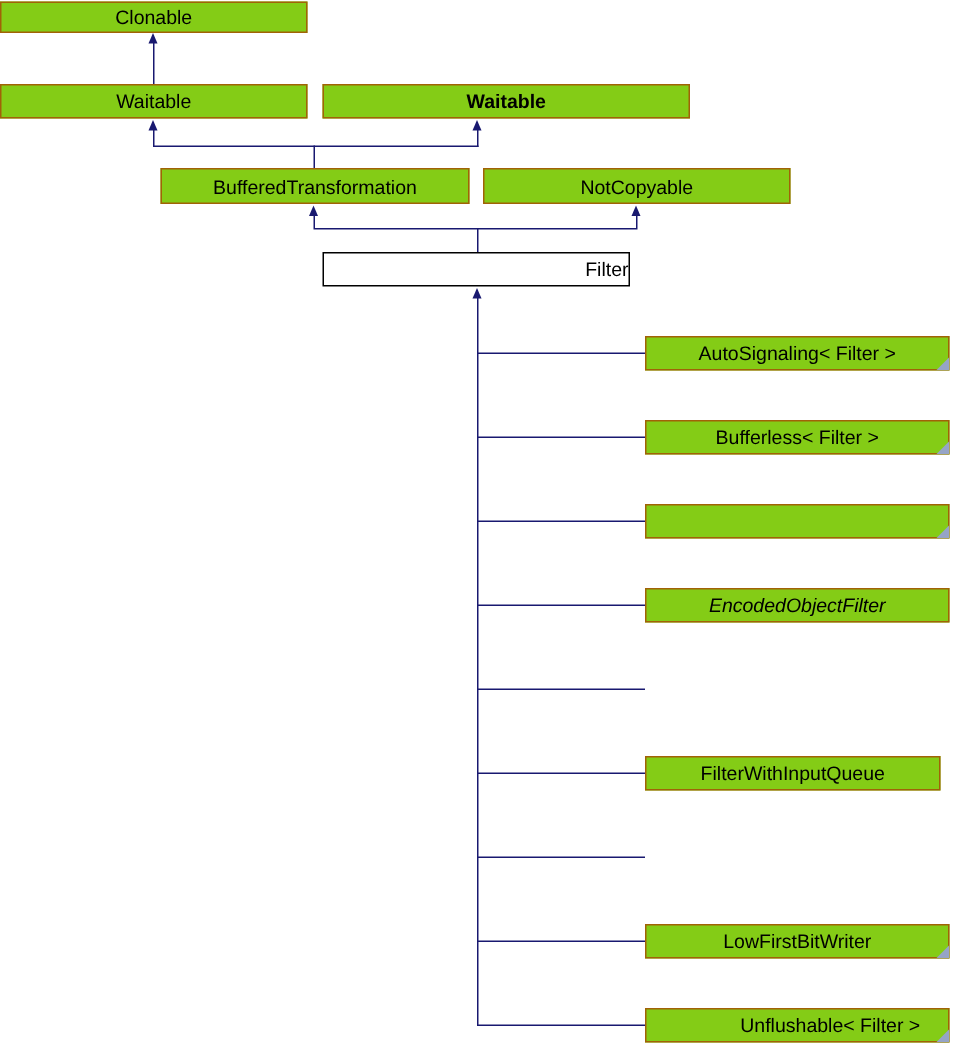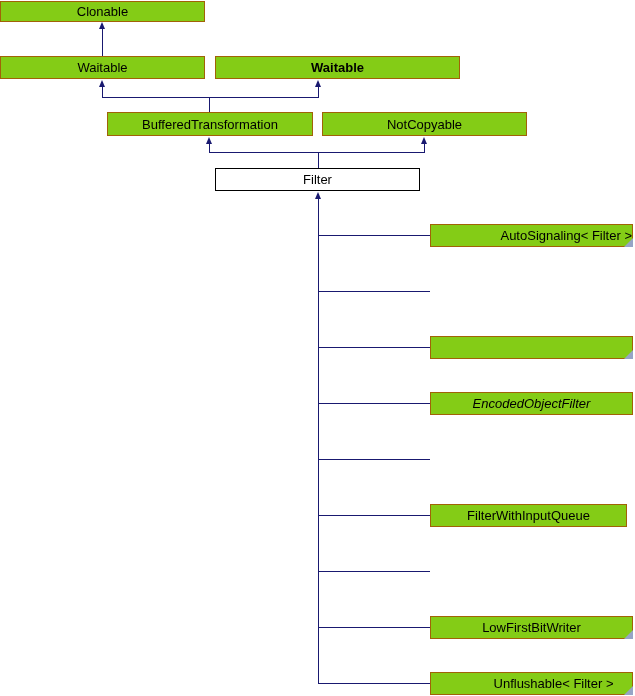--- a/index.html
+++ b/index.html
@@ -72,21 +72,21 @@
   </div>
 
   <div class="node" style="left:107px; top:112px; width:206px; height:24px;">
     <span>BufferedTransformation</span>
   </div>
 
   <div class="node" style="left:322px; top:112px; width:205px; height:24px;">
     <span>NotCopyable</span>
   </div>
 
-  <div class="node current" style="left:215px; top:168px; width:205px; height:23px;">
+  <div class="node current" style="left:215px; top:168px; width:205px; height:23px;justify-content:flex-end;">
     <span>Filter</span>
   </div>
 
   <div class="arrow" style="left:99px; top:22px;"></div>
   <div class="edge vl" style="left:102px; top:25px; height:31px;"></div>
 
   <div class="arrow" style="left:99px; top:80px;"></div>
   <div class="edge vl" style="left:102px; top:83px; height:15px;"></div>
   <div class="arrow" style="left:315px; top:80px;"></div>
   <div class="edge vl" style="left:318px; top:83px; height:15px;"></div>
@@ -97,25 +97,29 @@
   <div class="edge vl" style="left:209px; top:140px; height:12px;"></div>
   <div class="arrow" style="left:421px; top:137px;"></div>
   <div class="edge vl" style="left:424px; top:140px; height:12px;"></div>
   <div class="edge hl" style="left:209px; top:152px; width:216px;"></div>
   <div class="edge vl" style="left:318px; top:152px; height:16px;"></div>
 
   <div class="arrow" style="left:315px; top:192px;"></div>
   <div class="edge vl" style="left:318px; top:195px; height:489px;"></div>
 
 <div class="edge hl" style="left: 318px; top: 235px; width: 112px;"></div>
-    <div class="node" style="left: 430px; top: 224px; width: 203px; height: 23px; justify-content: flex-end;">
+    <div class="node" style="left: 430px; top: 224px; width: 203px; height: 23px;">
       <span>AutoSignaling&lt; Filter &gt;</span>
       <div class="fold"></div>
     </div>
     <div class="edge hl" style="left: 318px; top: 291px; width: 112px;"></div>
+    <div class="node" style="left: 430px; top: 280px; width: 203px; height: 23px;">
+      <span>Bufferless&lt; Filter &gt;</span>
+      <div class="fold"></div>
+    </div>
     <div class="edge hl" style="left: 318px; top: 347px; width: 112px;"></div>
     <div class="node" style="left: 430px; top: 336px; width: 203px; height: 23px;">
       <div class="fold"></div>
     </div>
     <div class="edge hl" style="left: 318px; top: 403px; width: 112px;"></div>
     <div class="node" style="left: 430px; top: 392px; width: 203px; height: 23px; font-style: italic;">
       <span>EncodedObjectFilter</span>
     </div>
     <div class="edge hl" style="left: 318px; top: 459px; width: 112px;"></div>
     <div class="edge hl" style="left: 318px; top: 515px; width: 112px;"></div>

